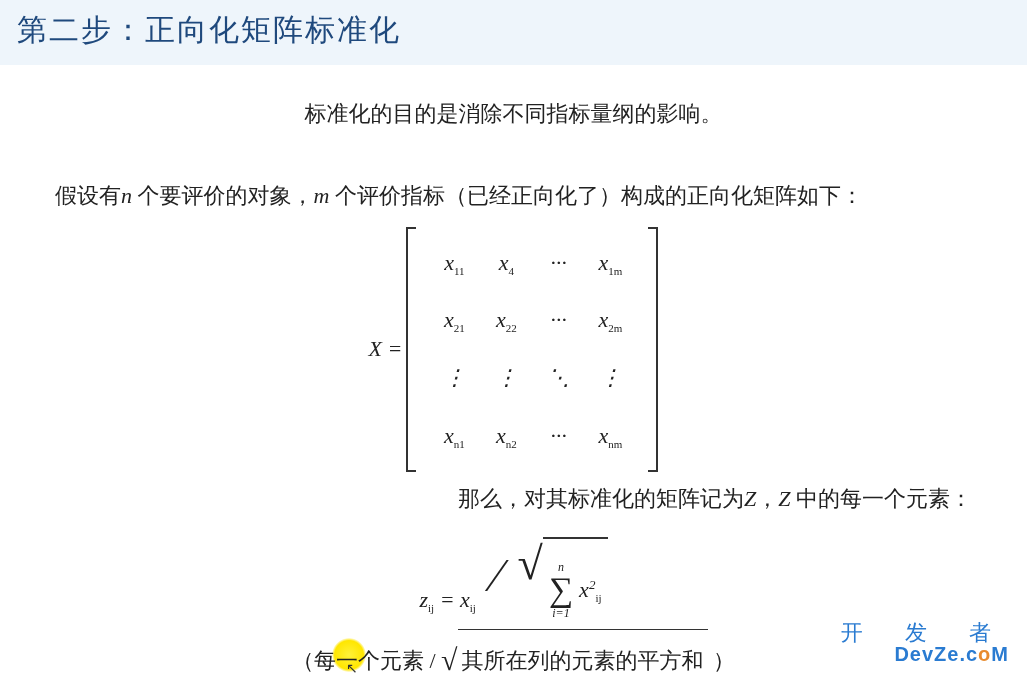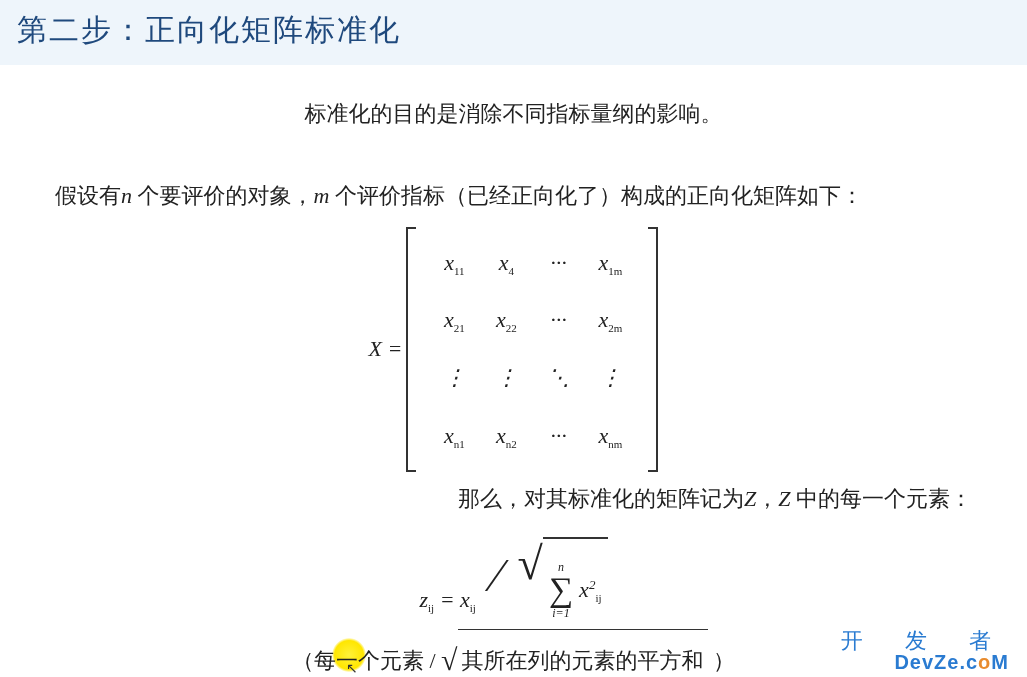--- a/index.html
+++ b/index.html
@@ -97,21 +97,21 @@
     background: radial-gradient(circle, #fff23a 0%, #ffe600 60%, rgba(255,230,0,0) 72%);
     border-radius: 50%;
     z-index: -1;
   }
   .sqrt2 { display:inline-flex; align-items:flex-start; }
   .radical2 { font-size: 30px; position: relative; top: 2px; }
   .under-root2 { border-top: 1.5px solid #333; padding: 10px 4px; }
   .watermark {
     position: absolute;
     right: 18px;
-    bottom: 4px;
+    bottom: 12px;
     text-align: left;
     line-height: 1.05;
     font-family: "Microsoft YaHei", sans-serif;
   }
   .wm-cn { color: #2a7bd1; font-size: 22px; letter-spacing: 18px; font-weight: 500; }
   .wm-en { color: #2a7bd1; font-size: 20px; font-weight: 600; letter-spacing: 1px; text-align: right; }
   .wm-en .o { color: #e88b2e; }
   .cursor-glyph {
     position: absolute;
     font-size: 14px;

